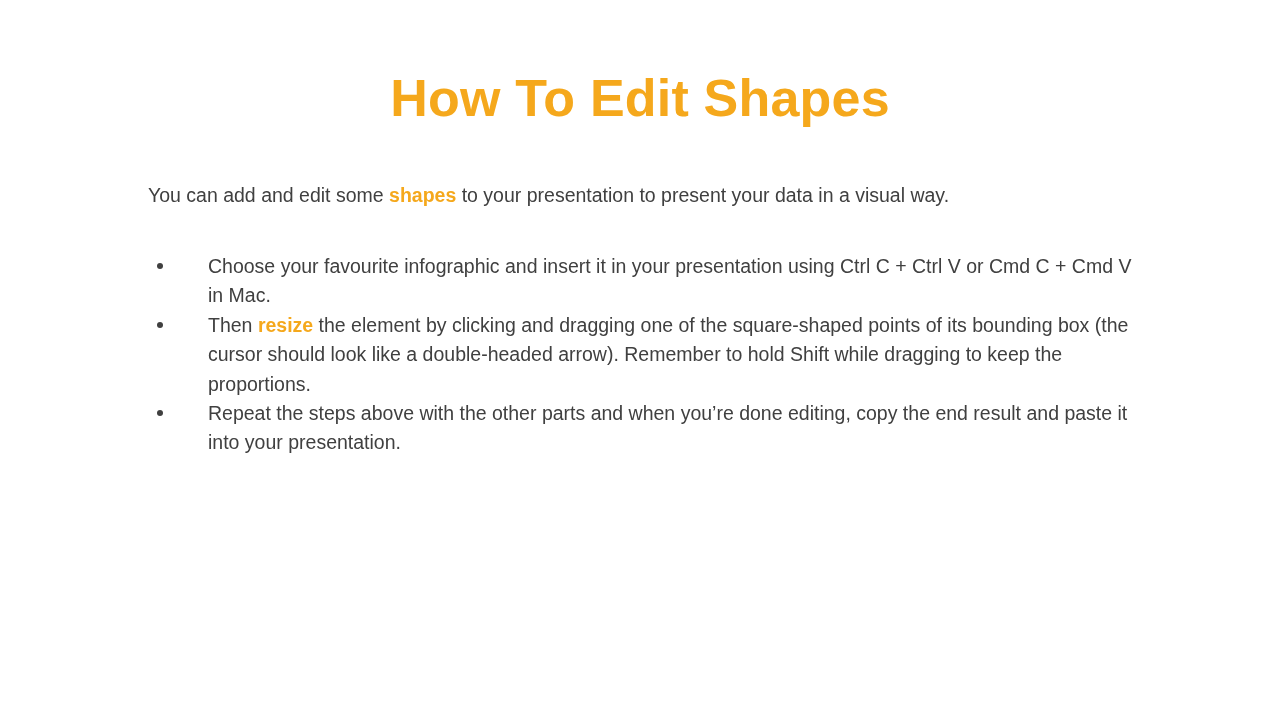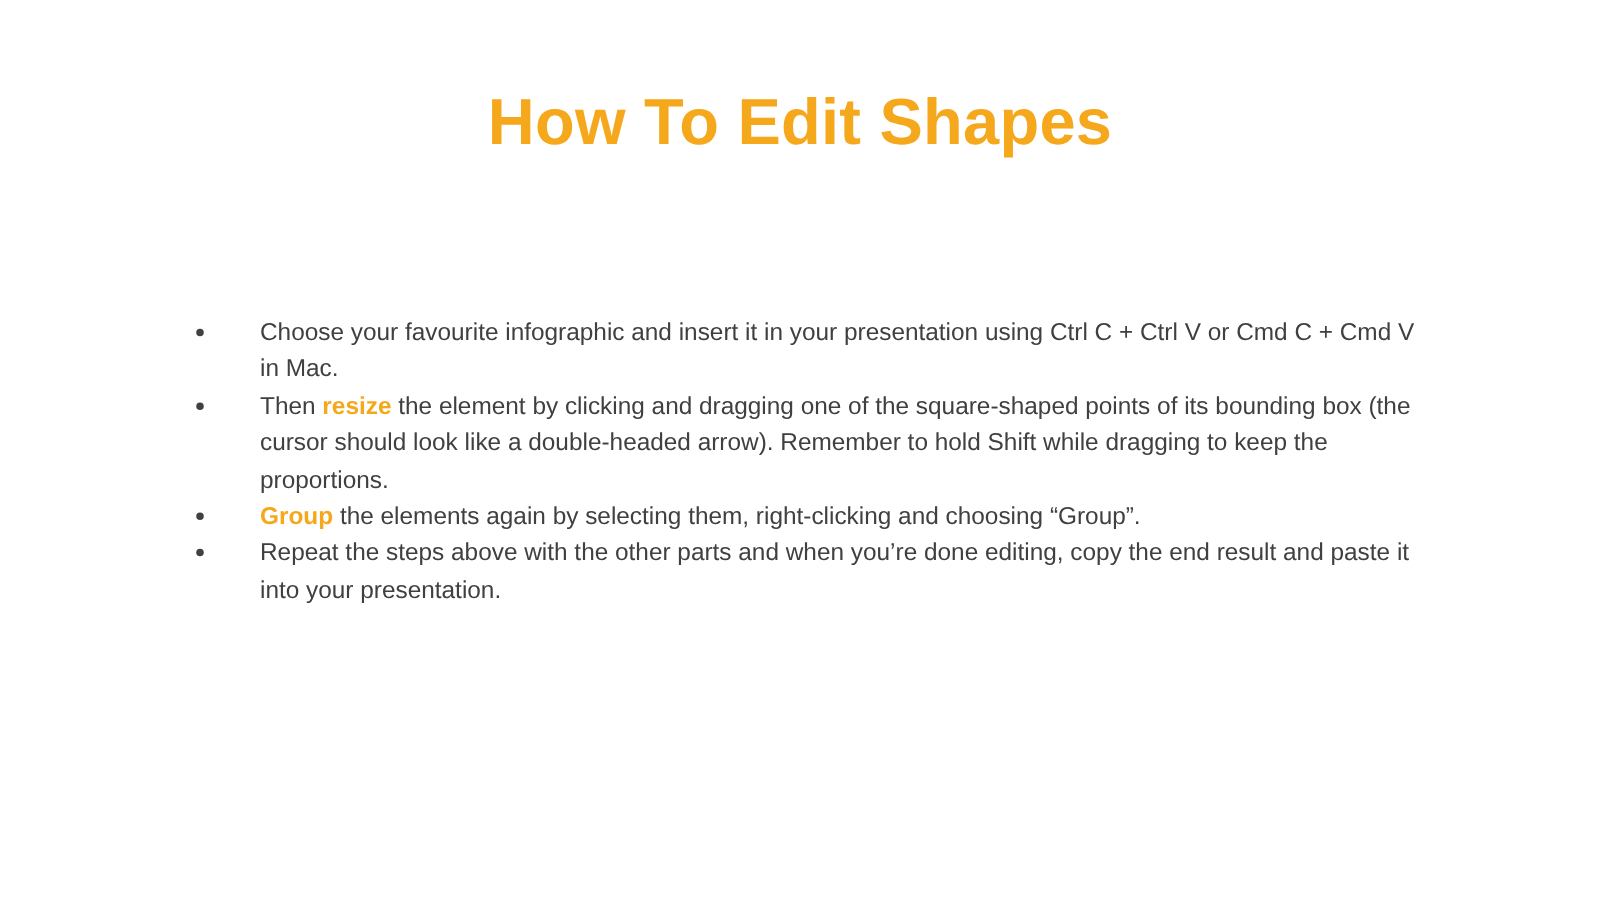--- a/index.html
+++ b/index.html
@@ -75,33 +75,32 @@
     margin-left: 12px;
   }
 </style>
 </head>
 <body>
 
 <div class="slide">
 
   <div class="title">How To Edit Shapes</div>
 
+  <p class="intro">
+    <span>You can add and edit some </span><span class="accent">shapes</span><span> to your presentation to present your data in a visual way.</span>
+  </p>
 
   <ul class="bullets" id="bullet-list">
       <li>
         <span class="dot"></span>
         <span class="txt"><span>Choose your favourite infographic and insert it in your presentation using Ctrl C + Ctrl V or Cmd C + Cmd V in Mac.</span></span>
       </li>
       <li>
         <span class="dot"></span>
         <span class="txt"><span>Then </span><span class="accent">resize</span><span> the element by clicking and dragging one of the square-shaped points of its bounding box (the cursor should look like a double-headed arrow). Remember to hold Shift while dragging to keep the proportions.</span></span>
       </li>
       <li>
         <span class="dot"></span>
-        <span class="txt"><span class="accent">Group</span><span> the elements again by selecting them, right-clicking and choosing “Group”.</span></span>
-      </li>
-      <li>
-        <span class="dot"></span>
         <span class="txt"><span>Repeat the steps above with the other parts and when you’re done editing, copy the end result and paste it into your presentation.</span></span>
       </li>
     </ul>
 
 </div>
 
 </body></html>

